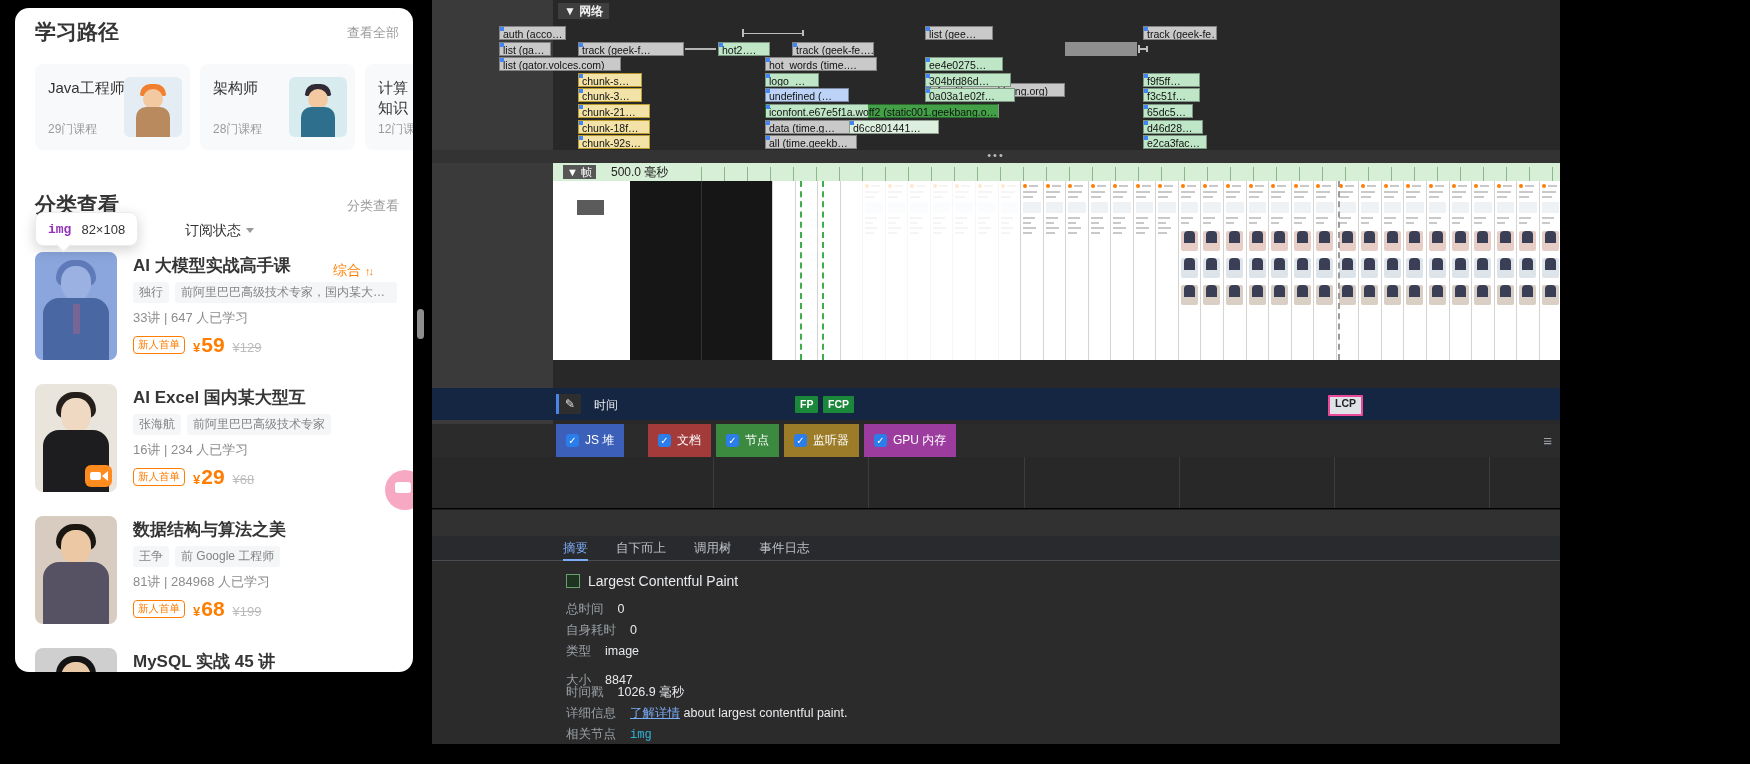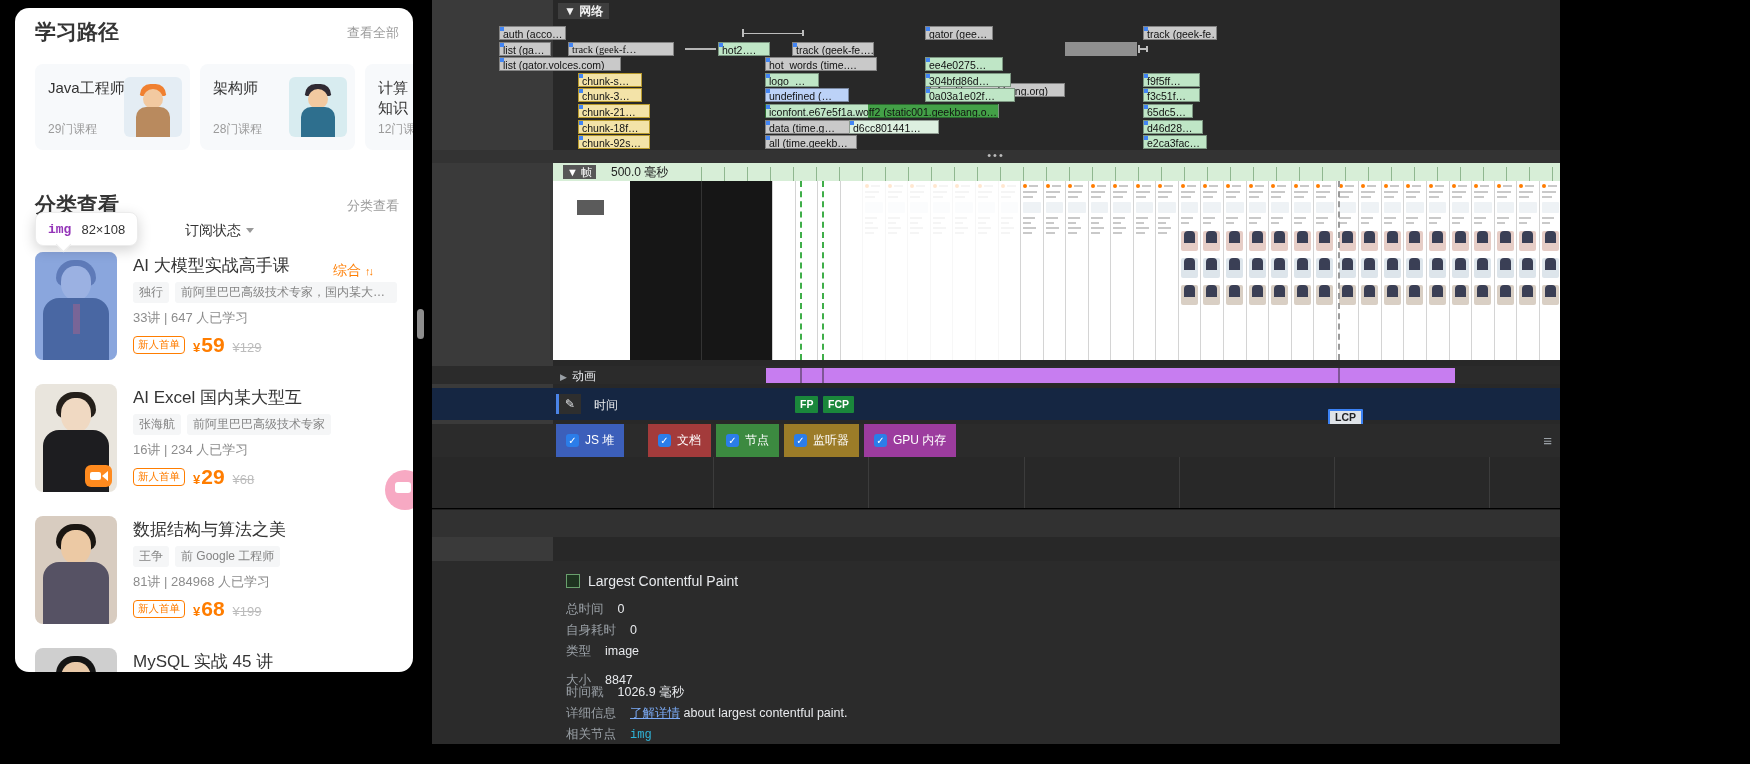--- a/index.html
+++ b/index.html
@@ -35,21 +35,21 @@
   .cimg{position:absolute;left:20px;top:0;width:82px;height:108px;border-radius:8px;overflow:hidden;}
   .fig-hair{position:absolute;left:21px;top:8px;width:40px;height:26px;border-radius:18px 18px 8px 8px;}
   .fig-head{position:absolute;left:26px;top:14px;width:30px;height:34px;border-radius:46%;}
   .fig-body{position:absolute;left:8px;top:46px;width:66px;height:62px;border-radius:16px 16px 0 0;}
   .fig-tie{position:absolute;left:38px;top:52px;width:7px;height:30px;background:#8a4a5e;}
   .hl-overlay{position:absolute;inset:0;background:rgba(96,138,230,.42);}
   .vbadge{position:absolute;right:5px;bottom:5px;width:27px;height:22px;background:#ff8a1e;border-radius:6px;}
   .vbadge i{position:absolute;left:5px;top:7px;width:11px;height:8px;background:#fff;border-radius:2px;}
   .vbadge b{position:absolute;right:4px;top:6px;width:0;height:0;border-top:5px solid transparent;
             border-bottom:5px solid transparent;border-right:6px solid #fff;}
-  .ctitle{position:absolute;left:118px;top:2px;font-size:17px;font-weight:normal;color:#353535;}
+  .ctitle{position:absolute;left:118px;top:2px;font-size:17px;font-weight:bold;color:#353535;}
   .ctags{position:absolute;left:118px;top:30px;display:flex;gap:6px;max-width:268px;}
   .chip{background:#f5f6f7;color:#848484;font-size:12px;padding:2px 6px;border-radius:3px;white-space:nowrap;
         overflow:hidden;text-overflow:ellipsis;max-width:210px;}
   .cmeta{position:absolute;left:118px;top:57px;font-size:13px;color:#8c8c8c;}
   .cprice{position:absolute;left:118px;top:81px;display:flex;align-items:baseline;gap:8px;}
   .nbadge{border:1px solid #ff7d00;color:#ff7d00;font-size:10.5px;border-radius:4px;padding:1px 4px;align-self:center;}
   .pyen{color:#ff7d00;font-size:13px;font-weight:bold;}
   .pnum{color:#ff7d00;font-size:21px;font-weight:bold;margin-left:1px;}
   .porig{color:#bcbcbc;font-size:13px;text-decoration:line-through;}
   .floatbtn{position:absolute;left:370px;top:462px;width:40px;height:40px;border-radius:50%;background:#f7a9c3;}
@@ -105,21 +105,21 @@
   .anim-label{position:absolute;left:128px;top:2px;color:#e8eaed;font-size:12px;}
   .anim-label .tri{color:#9aa0a6;font-size:9px;margin-right:5px;}
   .anim-bar{position:absolute;left:334px;top:2px;width:689px;height:15px;background:#c77df0;}
   .anim-bar i{position:absolute;top:0;width:2px;height:15px;background:rgba(40,40,40,.45);}
   .timings-row{position:absolute;left:0;top:388px;width:1128px;height:32px;background:#152642;}
   .pencil-box{position:absolute;left:124px;top:6px;width:22px;height:20px;background:#2e2e2e;
               border-left:3px solid #4a84e8;color:#e8eaed;text-align:center;line-height:20px;font-size:12px;}
   .timings-label{position:absolute;left:162px;top:9px;font-size:12px;color:#e8eaed;}
   .tmark{position:absolute;top:8px;height:17px;line-height:17px;font-size:10.5px;font-weight:bold;
          padding:0 5px;color:#fff;background:#1a873b;border-radius:1px;cursor:pointer;}
-  .tmark.sel{background:#dfe3e8;color:#202124;border:2px solid #3b82f6;line-height:13px;top:21px;}
+  .tmark.sel{background:#dfe3e8;color:#202124;border:2px solid #ec4899;line-height:13px;top:7px;}
   .counters-row{position:absolute;left:0;top:424px;width:1128px;height:33px;background:#2b2b2b;}
   .counter-chip{position:absolute;top:0;height:33px;display:flex;align-items:center;gap:6px;padding:0 10px;
                 color:#fff;font-size:12px;cursor:pointer;}
   .cbx{width:13px;height:13px;background:#2b7de9;border-radius:3px;color:#fff;font-size:10px;
        line-height:13px;text-align:center;}
   .menu-ico{position:absolute;right:8px;top:8px;color:#9aa0a6;font-size:15px;cursor:pointer;}
   .chart-area{position:absolute;left:0;top:457px;width:1128px;height:51px;background:#282828;
               border-bottom:1px solid #000;}
   .gridv{position:absolute;top:0;width:1px;height:51px;background:#3c3c3c;}
   .splitter{position:absolute;left:0;top:509px;width:1128px;height:27px;background:#313131;
@@ -269,24 +269,24 @@
     <div class="gutter"></div>
 
     <div class="net-header"><span>▼</span> <span>网络</span></div>
     <div class="net-rows" id="net-rows">
         <div class="net-box nb-gray" style="left: 67px; top: 0px; width: 67px;">auth (acco…</div>
         <div class="net-box nb-handle" style="left: 310px; top: 0px; width: 62px;">
           <i></i>
           <em></em>
           <u></u>
         </div>
-        <div class="net-box nb-gray" style="left: 493px; top: 0px; width: 68px;">gator (gee…</div>
+        <div class="net-box nb-gray" style="left: 493px; top: 0px; width: 68px;">list (gee…</div>
         <div class="net-box nb-gray" style="left: 711px; top: 0px; width: 74px;">track (geek-fe…</div>
         <div class="net-box nb-gray" style="left: 67px; top: 15.6px; width: 52px;">list (ga…</div>
-        <div class="net-box nb-gray" style="left: 136px; top: 15.6px; width: 106px; font-family: Liberation Serif, serif;">track (geek-f…</div>
+        <div class="net-box nb-gray" style="left: 146px; top: 15.6px; width: 106px;">track (geek-f…</div>
         <div class="net-box nb-conn" style="left: 253px; top: 15.6px; width: 31px;">
           <em></em>
         </div>
         <div class="net-box nb-green" style="left: 286px; top: 15.6px; width: 52px;">hot2….</div>
         <div class="net-box nb-gray" style="left: 360px; top: 15.6px; width: 82px;">track (geek-fe….</div>
         <div class="net-box nb-gray" style="left: 493px; top: 15.6px; width: 140px; margin-top: 41px;">infos (time.geekbang.org)</div>
         <div class="net-box nb-dark" style="left: 633px; top: 15.6px; width: 72px;"></div>
         <div class="net-box nb-handle" style="left: 706px; top: 15.6px; width: 10px;">
           <i></i>
           <em></em>
@@ -888,28 +888,20 @@
           </div>
           <div class="mini-ava" style="background:#d9cfc4">
             <i></i>
           </div>
         </div>
         <div class="dashline" style="left: 247px; top: 0px; height: 179px;"></div>
         <div class="dashline" style="left: 269px; top: 0px; height: 179px;"></div>
         <div class="dashline dashgray" style="left: 785px; top: 0px; height: 179px;"></div>
       </div>
 
-    <div class="anim-row">
-      <span class="anim-label"><span class="tri">▶</span><span>动画</span></span>
-      <div class="anim-bar">
-          <i style="left:34px"></i>
-          <i style="left:56px"></i>
-          <i style="left:572px"></i>
-        </div>
-    </div>
 
     <div class="timings-row">
       <span class="pencil-box"><span>✎</span></span>
       <span class="timings-label">时间</span>
       <span id="tmarks"><span class="tmark" style="left: 363px;">FP</span><span class="tmark" style="left: 391px;">FCP</span><span class="tmark sel" style="left: 896px;">LCP</span></span>
     </div>
 
     <div class="counters-row">
       <span id="counter-chips"><span class="counter-chip" style="left: 124px; background: rgb(60, 95, 186);">
             <span class="cbx">✓</span>
@@ -933,20 +925,26 @@
     <div class="chart-area" id="chart-area">
         <div class="gridv" style="left: 281px;"></div>
         <div class="gridv" style="left: 436px;"></div>
         <div class="gridv" style="left: 592px;"></div>
         <div class="gridv" style="left: 747px;"></div>
         <div class="gridv" style="left: 902px;"></div>
         <div class="gridv" style="left: 1057px;"></div>
       </div>
     <div class="splitter"></div>
 
+    <div class="tabsrow" id="tabsrow">
+        <span class="tab active">摘要</span>
+        <span class="tab">自下而上</span>
+        <span class="tab">调用树</span>
+        <span class="tab">事件日志</span>
+      </div>
 
     <div class="summary">
       <div class="sum-title">
         <span class="sum-sq"></span>
         <span>Largest Contentful Paint</span>
       </div>
       <div id="sum-rows">
           <div class="sum-row" style="top: 40px;"><span>总时间</span><b>0</b></div>
           <div class="sum-row" style="top: 60.8px;"><span>自身耗时</span><b>0</b></div>
           <div class="sum-row" style="top: 81.6px;"><span>类型</span><b>image</b></div>

